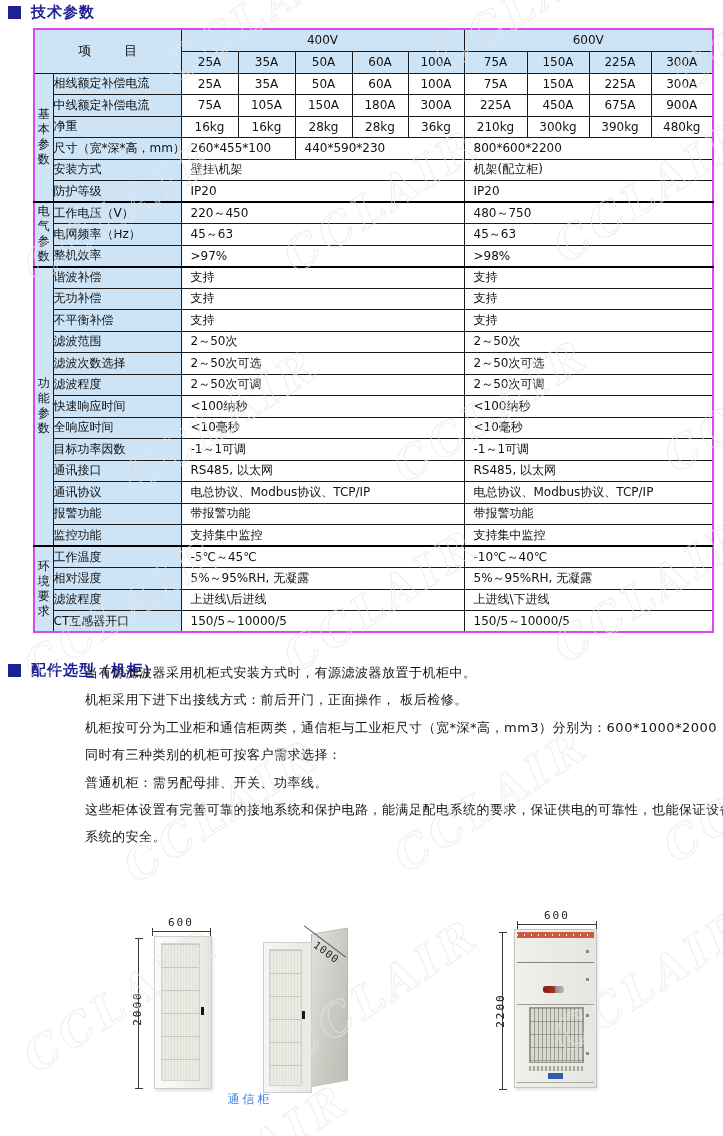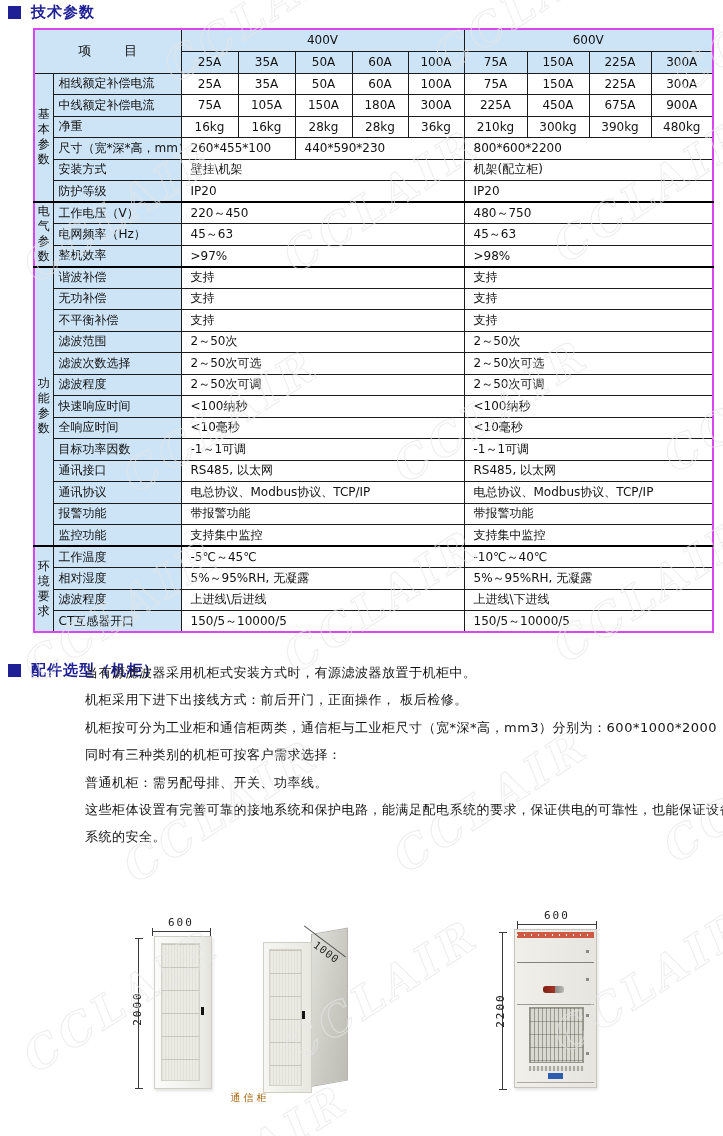--- a/index.html
+++ b/index.html
@@ -17,40 +17,40 @@
 
   
   table#spec { position:absolute; left:33px; top:28px; width:679px;
     border-collapse:collapse; table-layout:fixed; border:2px solid #d946ef; }
   #spec td { border:1px solid #1b1b1b; font-size:12px; height:21.5px;
     overflow:hidden; white-space:nowrap; vertical-align:middle; }
   #spec td.h   { background:#cde4f6; text-align:center; height:22px; }
   #spec td.item{ background:#cde4f6; text-align:center; white-space:pre; font-size:13px; }
   #spec td.sec { background:#cde4f6; white-space:pre-line; text-align:center;
                  line-height:15px; font-size:12px; }
-  #spec td.name{ background:#cde4f6; text-align:left; padding-left:5px; letter-spacing:0; }
+  #spec td.name{ background:#cde4f6; text-align:left; letter-spacing:0; }
   #spec td.v   { background:#fff; text-align:center; }
   #spec td.v.left { text-align:left; padding-left:9px; }
   #spec tr.secstart td { border-top:2px solid #000; }
 
   
   #paras { position:absolute; left:85px; top:659px; width:630px; }
   #paras .para { height:27.4px; line-height:27.4px; font-size:13px;
     letter-spacing:0.5px; white-space:nowrap; color:#141414; }
 
   
   .hdim { position:absolute; height:1px; background:#3a3a3a; }
   .hdim:before,.hdim:after { content:""; position:absolute; top:-3.5px; width:1px; height:8px; background:#3a3a3a; }
   .hdim:before { left:0; } .hdim:after { right:0; }
   .vdim { position:absolute; width:1px; background:#3a3a3a; }
   .vdim:before,.vdim:after { content:""; position:absolute; left:-3.5px; height:1px; width:8px; background:#3a3a3a; }
   .vdim:before { top:0; } .vdim:after { bottom:0; }
   .dim-num { position:absolute; font-size:11px; color:#222; letter-spacing:2px; font-family:"DejaVu Sans Mono","Liberation Mono",monospace; }
   .rot90 { width:42px; text-align:center; transform:rotate(-90deg); }
-  .caption { position:absolute; font-size:10px; letter-spacing:3px; color:#a16207; width:100px; text-align:center; }
+  .caption { position:absolute; font-size:12px; letter-spacing:3px; color:#3b82f6; width:100px; text-align:center; }
 
   .cab { position:absolute; background:linear-gradient(90deg,#fcfcfa,#ecece6 86%,#e2e2da);
     border:1px solid #cfcfc7; box-shadow:1px 2px 3px rgba(0,0,0,.12); }
   .vent { position:absolute; border:1px solid #d3d3ca;
     background:
       repeating-linear-gradient(180deg, rgba(150,150,140,.4) 0 1px, rgba(0,0,0,0) 1px 23px),
       repeating-linear-gradient(90deg, #e0e0d8 0 1px, #ebebe4 1px 3px); }
   .knob { position:absolute; width:3px; height:8px; background:#141414; }
 
   #cab3d { position:absolute; left:263px; top:931px; width:88px; height:163px; }

